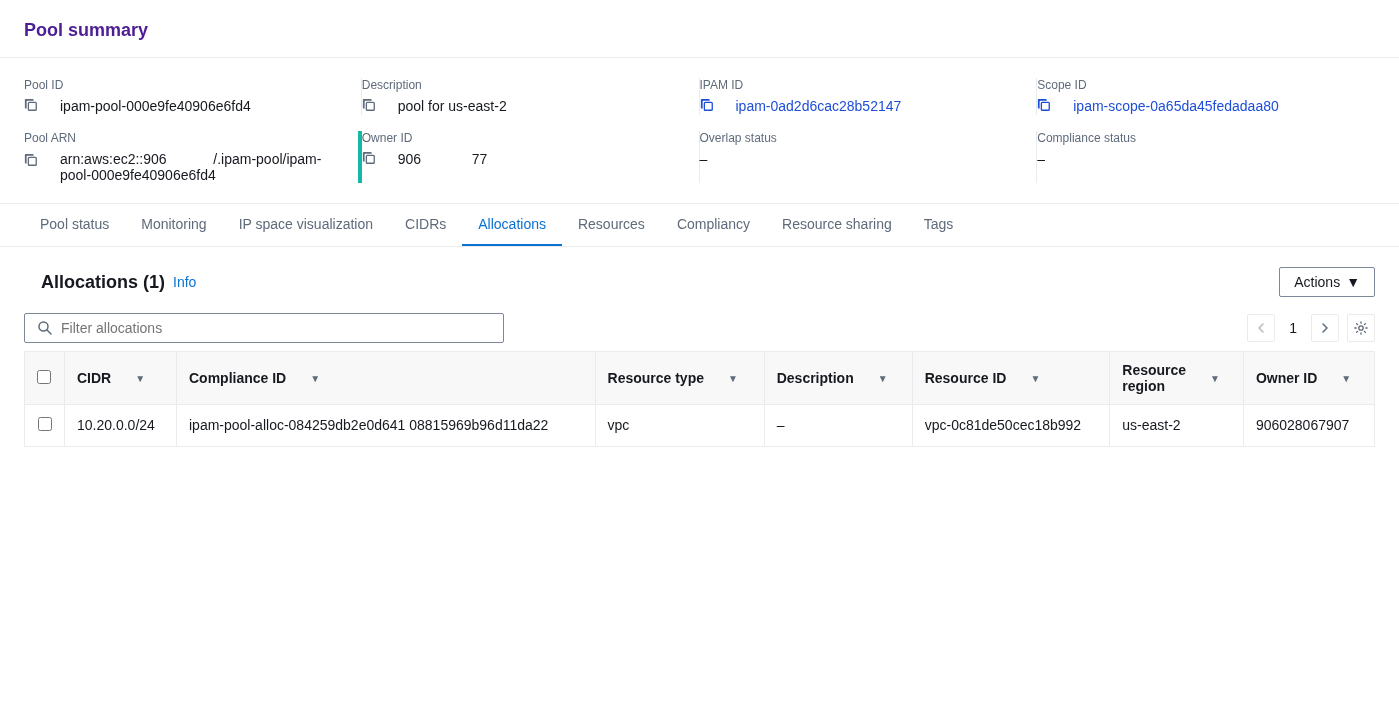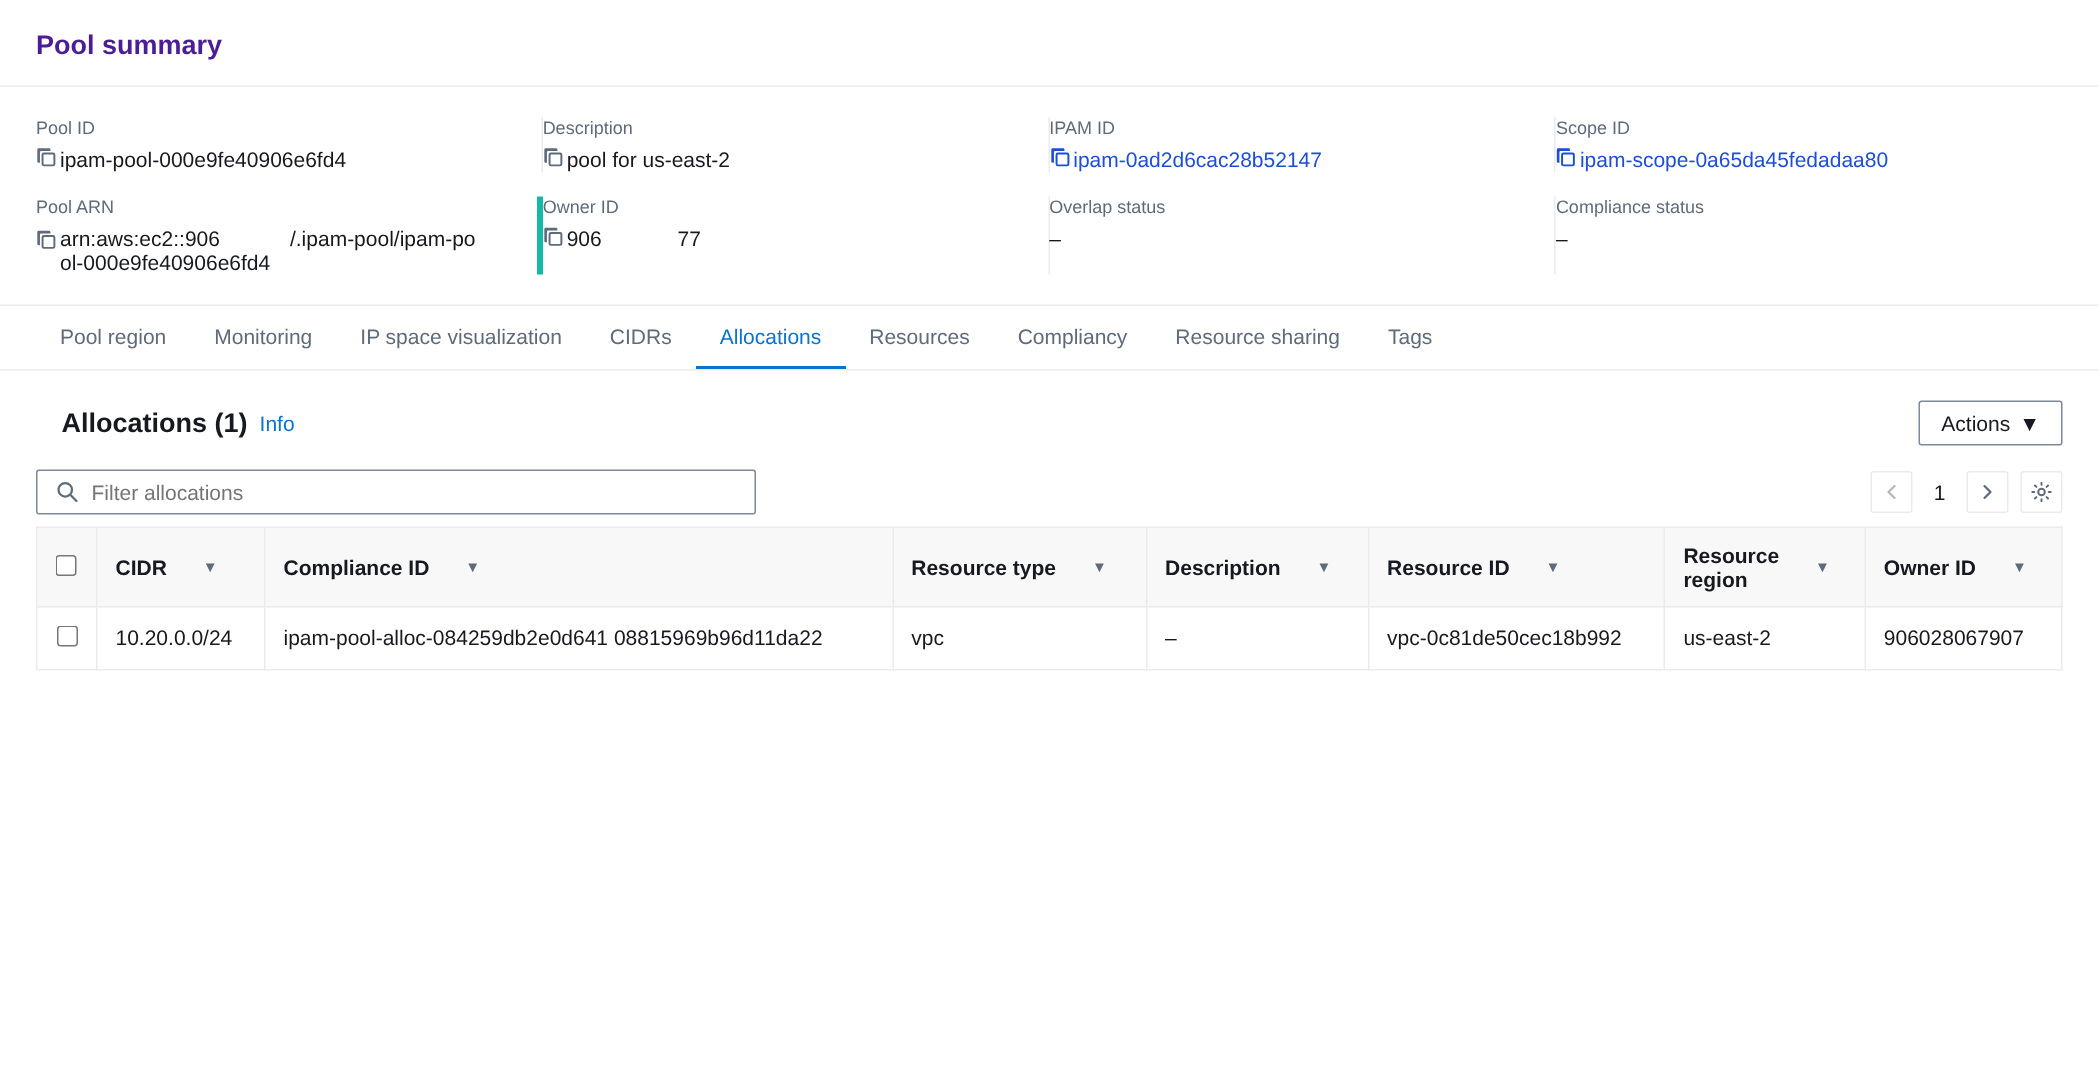--- a/index.html
+++ b/index.html
@@ -55,21 +55,21 @@
     .detail-label {
       font-size: 12px;
       color: #5f6b7a;
       margin-bottom: 6px;
     }
     .detail-value {
       font-size: 14px;
       color: #16191f;
       display: flex;
       align-items: flex-start;
-      gap: 2px;
+      gap: 22px;
     }
     .detail-value.link-value {
       color: #1d4ed8;
       cursor: pointer;
     }
 
     
     .tabs-bar {
       display: flex;
       border-bottom: 1px solid #e9ebed;
@@ -355,21 +355,21 @@
       <div class="detail-label">Overlap status</div>
       <div class="detail-value">–</div>
     </div>
     <div class="detail-cell">
       <div class="detail-label">Compliance status</div>
       <div class="detail-value">–</div>
     </div>
   </div>
 
   <div class="tabs-bar">
-    <div class="tab-item">Pool region</div>
+    <div class="tab-item">Pool status</div>
     <div class="tab-item">Monitoring</div>
     <div class="tab-item">IP space visualization</div>
     <div class="tab-item">CIDRs</div>
     <div class="tab-item active">Allocations</div>
     <div class="tab-item">Resources</div>
     <div class="tab-item">Compliancy</div>
     <div class="tab-item">Resource sharing</div>
     <div class="tab-item">Tags</div>
   </div>
 

